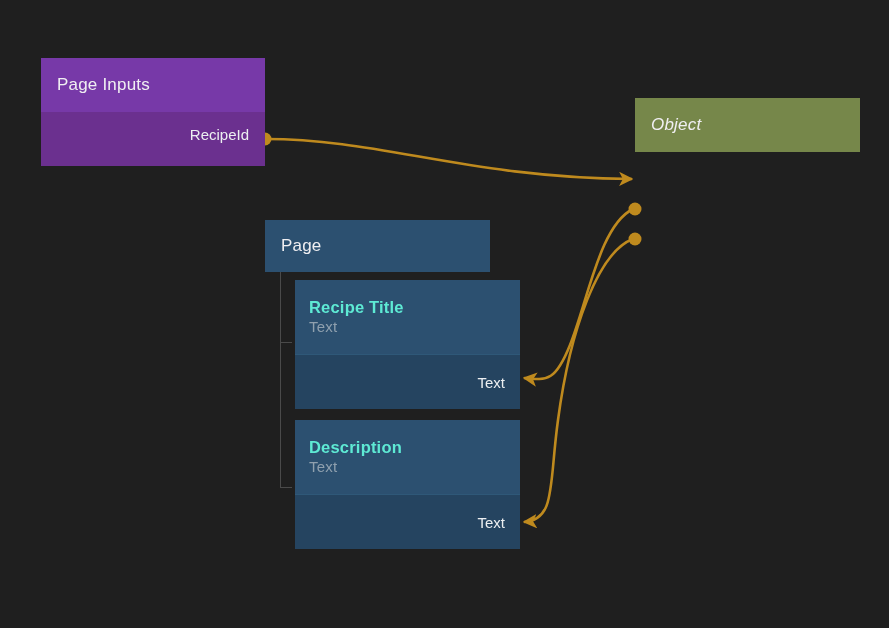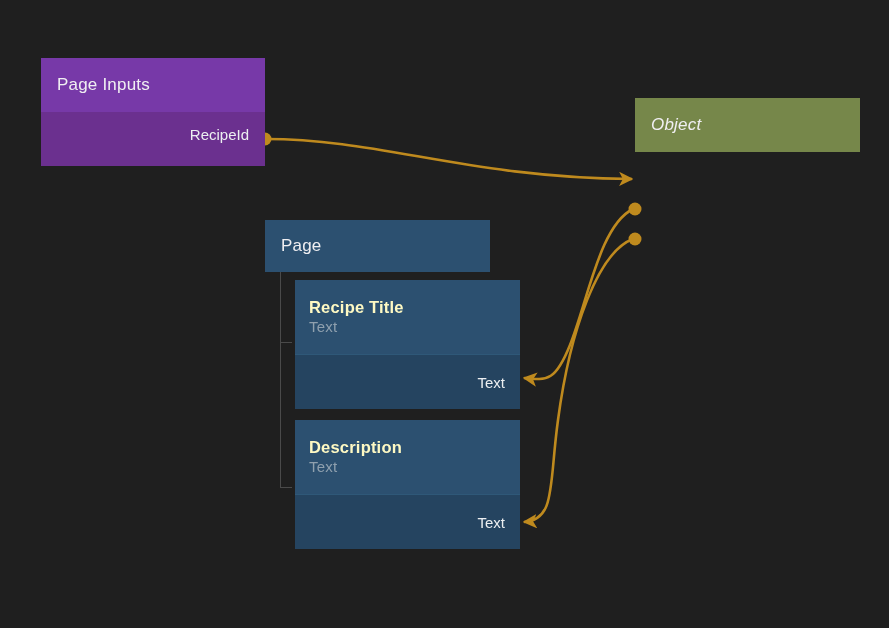--- a/index.html
+++ b/index.html
@@ -69,21 +69,21 @@
   .n-comp .node-header {
     background: #2c5070;
     height: 74px;
     flex-direction: column;
     align-items: flex-start;
     justify-content: center;
     padding-left: 14px;
   }
   .comp-title {
     font-size: 16.5px;
-    color: #fef9c3;
+    color: #5eead4;
     line-height: 20px;
     font-weight: 600;
   }
   .comp-sub {
     font-size: 15px;
     color: #8fa0ae;
     line-height: 20px;
   }
   .n-comp .node-body {
     background: #254460;

